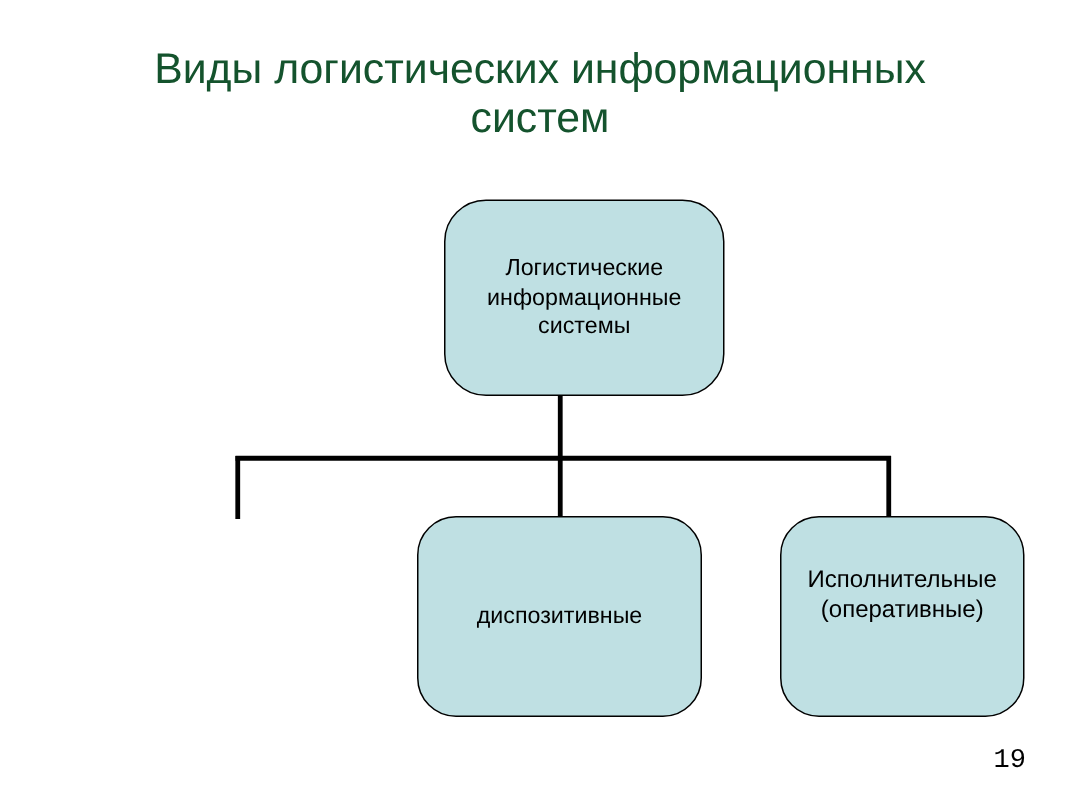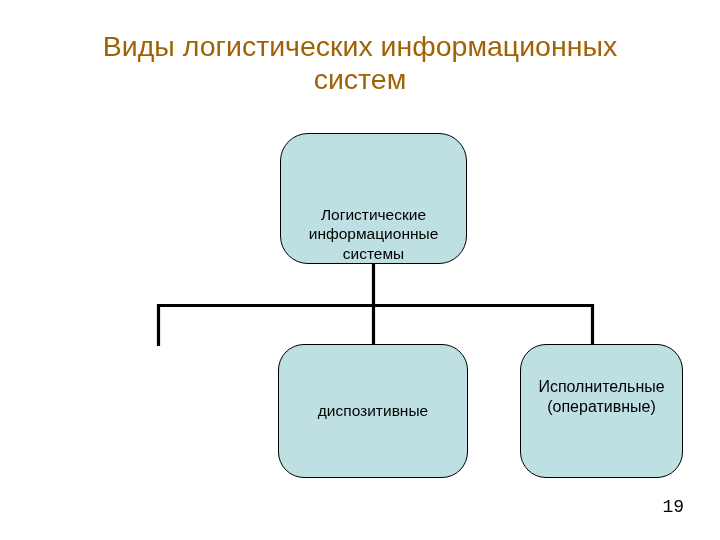--- a/index.html
+++ b/index.html
@@ -27,21 +27,21 @@
   #slide-title {
     position: absolute;
     left: 44px;
     top: 30px;
     width: 632px;
     text-align: center;
     font-size: 28.5px;
     line-height: 33px;
     font-weight: normal;
     letter-spacing: 0px;
-    color: #a16207;
+    color: #14532d;
     white-space: pre-line;
   }
   
   #connectors {
     position: absolute;
     left: 0;
     top: 0;
     width: 720px;
     height: 540px;
   }
@@ -56,26 +56,25 @@
     align-items: center;
     justify-content: center;
     text-align: center;
     font-size: 15.5px;
     line-height: 19.5px;
     color: #000000;
     white-space: pre-line;
     padding: 0 8px;
   }
   #node-root {
-    left: 280px;
+    left: 296px;
     top: 133px;
     width: 187px;
     height: 131px;
     border-radius: 28px;
-    align-items: flex-end;
   }
   #node-planned {
     left: 63px;
     top: 344px;
     width: 190px;
     height: 134px;
   }
   #node-dispositive {
     left: 278px;
     top: 344px;

